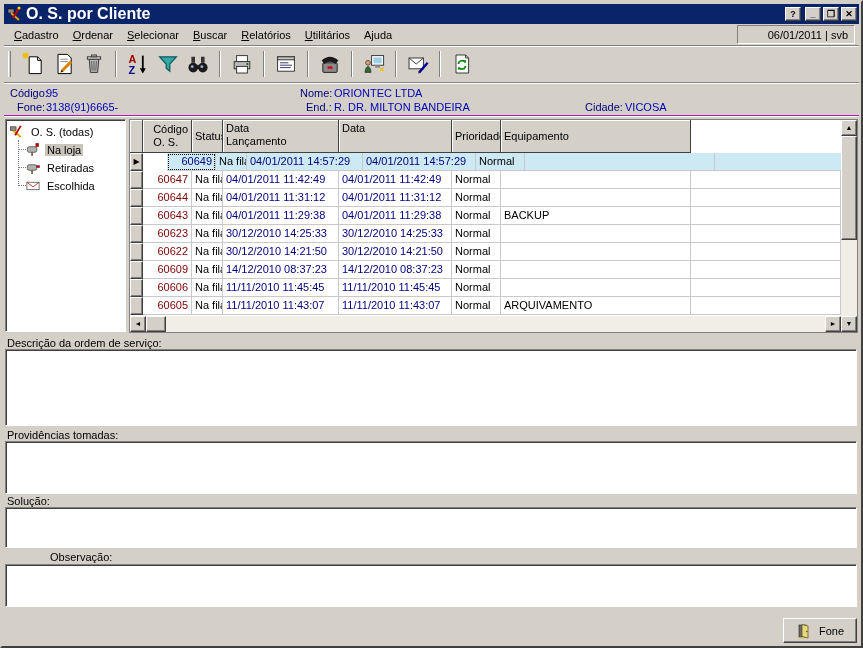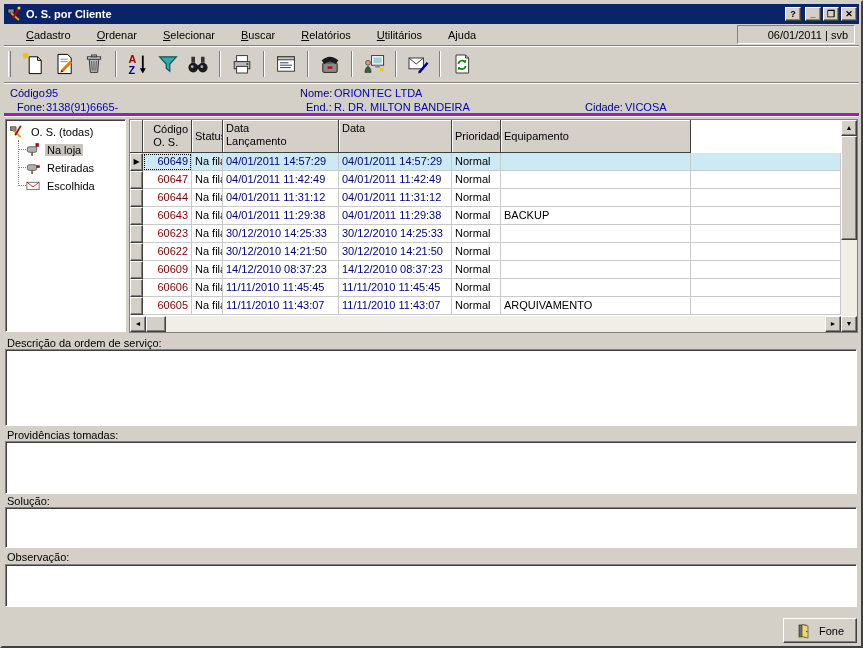--- a/index.html
+++ b/index.html
@@ -6,43 +6,43 @@
   *{box-sizing:border-box;}
   .window{
     position:relative;width:863px;height:648px;background:#d4d0c8;
     border:2px solid;border-color:#d4d0c8 #404040 #404040 #d4d0c8;
     font-family:"Liberation Sans",sans-serif;font-size:11px;color:#000;overflow:hidden;
   }
   
   .titlebar{position:absolute;top:2px;left:2px;right:2px;height:20px;background:#0a246a;
     display:flex;align-items:center;padding:0 2px;}
   .titlebar .app-icon{width:16px;height:16px;margin:0 3px 0 1px;flex:0 0 auto;}
-  .titlebar .title-text{color:#fff;font-weight:bold;font-size:11px;flex:1;}
+  .titlebar .title-text{color:#fff;font-weight:bold;font-size:16px;flex:1;}
   .tb-btn{width:16px;height:14px;background:#d4d0c8;margin-left:2px;
     border:1px solid;border-color:#fff #404040 #404040 #fff;box-shadow:inset -1px -1px 0 #808080;
     font-size:9px;font-weight:bold;line-height:12px;text-align:center;color:#000;cursor:default;}
   .tb-btn.help{margin-right:2px;}
   
   .menubar{position:absolute;top:24px;left:5px;height:18px;display:flex;align-items:center;}
-  .menu-item{display:inline-block;padding:2px 7px;cursor:default;margin-left:12px;}
+  .menu-item{display:inline-block;padding:2px 7px;cursor:default;}
   .menu-item.accel::first-letter{text-decoration:underline;}
   .datepanel{position:absolute;top:23px;right:6px;width:118px;height:19px;
     border:1px solid;border-color:#808080 #fff #fff #808080;
     text-align:right;padding:3px 6px 0 16px;}
   
   .toolbar{position:absolute;top:43px;left:2px;right:2px;height:37px;
     border-top:1px solid #808080;box-shadow:inset 0 1px 0 #fff;
     display:flex;align-items:center;padding-left:4px;}
   .grip{width:3px;height:26px;border-left:1px solid #fff;border-right:1px solid #808080;margin-right:8px;}
   .tool-btn{width:30px;height:30px;display:flex;align-items:center;justify-content:center;
     background:transparent;border:none;padding:0;cursor:default;}
   .tool-sep{height:26px;width:2px;border-left:1px solid #808080;border-right:1px solid #fff;margin:0 6px;}
   
   .client-panel{position:absolute;top:80px;left:2px;right:2px;height:34px;
-    border-top:1px solid #808080;border-bottom:3px solid #a21caf;
+    border-top:1px solid #808080;border-bottom:1px solid #a21caf;
     box-shadow:inset 0 1px 0 #fff,0 1px 0 #fff;}
   .client-panel span{position:absolute;white-space:nowrap;}
   .c-label{color:#000080;}
   .c-value{color:#0000bb;}
   
   .tree{position:absolute;left:3px;top:117px;width:121px;height:213px;background:#fff;
     border:1px solid #808080;border-right-color:#fff;border-bottom-color:#fff;
     box-shadow:inset 1px 1px 0 #404040;}
   .tree-item{position:absolute;height:17px;display:flex;align-items:center;cursor:default;white-space:nowrap;}
   .tree-item .ticon{width:17px;height:15px;margin-right:3px;flex:0 0 auto;}
@@ -70,21 +70,21 @@
   .w-c2{width:31px;flex:0 0 31px;}
   .w-c3{width:116px;flex:0 0 116px;}
   .w-c4{width:113px;flex:0 0 113px;}
   .w-c5{width:49px;flex:0 0 49px;}
   .w-c6{width:190px;flex:0 0 190px;}
   .w-c7{width:150px;flex:0 0 150px;}
   .cell.codigo{text-align:right;color:#800000;}
   .cell.date{color:#000080;}
   .grow.selected .cell{background:#cde9f3;}
   .grow.selected .cell.ind{background:#d4d0c8;}
-  .grow.selected .cell.codigo{color:#000080;outline:1px dotted #000;outline-offset:-2px;}
+  .grow.selected .cell.codigo{color:#000080;outline:1px dotted #000;outline-offset:-2px;margin-left:24px;}
   
   .vscroll{position:absolute;right:0;top:0;width:16px;height:212px;background:#f0eee7;}
   .hscroll{position:absolute;left:0;bottom:0;height:16px;right:16px;background:#f0eee7;}
   .sb-btn{position:absolute;width:16px;height:16px;background:#d4d0c8;
     border:1px solid;border-color:#fff #404040 #404040 #fff;box-shadow:inset -1px -1px 0 #808080;
     font-size:7px;line-height:14px;text-align:center;color:#000;cursor:default;}
   .sb-thumb{position:absolute;background:#d4d0c8;
     border:1px solid;border-color:#fff #404040 #404040 #fff;box-shadow:inset -1px -1px 0 #808080;}
   
   .sec-label{position:absolute;left:5px;white-space:nowrap;}
@@ -432,21 +432,21 @@
 
   <span class="sec-label" style="top:335px;">Descrição da ordem de serviço:</span>
   <textarea class="sec-area" style="top: 347px; height: 77px;"></textarea>
 
   <span class="sec-label" style="top:427px;">Providências tomadas:</span>
   <textarea class="sec-area" style="top: 439px; height: 53px;"></textarea>
 
   <span class="sec-label" style="top:493px;">Solução:</span>
   <textarea class="sec-area" style="top: 505px; height: 41px;"></textarea>
 
-  <span class="sec-label" style="top:549px;">Observação:</span>
+  <span class="sec-label" style="top:549px;margin-left:43px;">Observação:</span>
   <textarea class="sec-area" style="top: 562px; height: 43px;"></textarea>
 
   <button class="sair">
     <svg viewBox="0 0 16 16" width="16" height="16">
       <rect x="3" y="2" width="7" height="12" fill="#6a6a6a" stroke="#222" stroke-width="0.6"></rect>
       <path d="M6 1.5l6 1.5v12l-6-1.5z" fill="#e8d87a" stroke="#5a4a1a" stroke-width="0.7"></path>
       <circle cx="10.8" cy="8.5" r="0.8" fill="#5a4a1a"></circle>
       <path d="M2 14h6v1.5H2z" fill="#c8b860"></path>
     </svg>
     <span>Fone</span>

